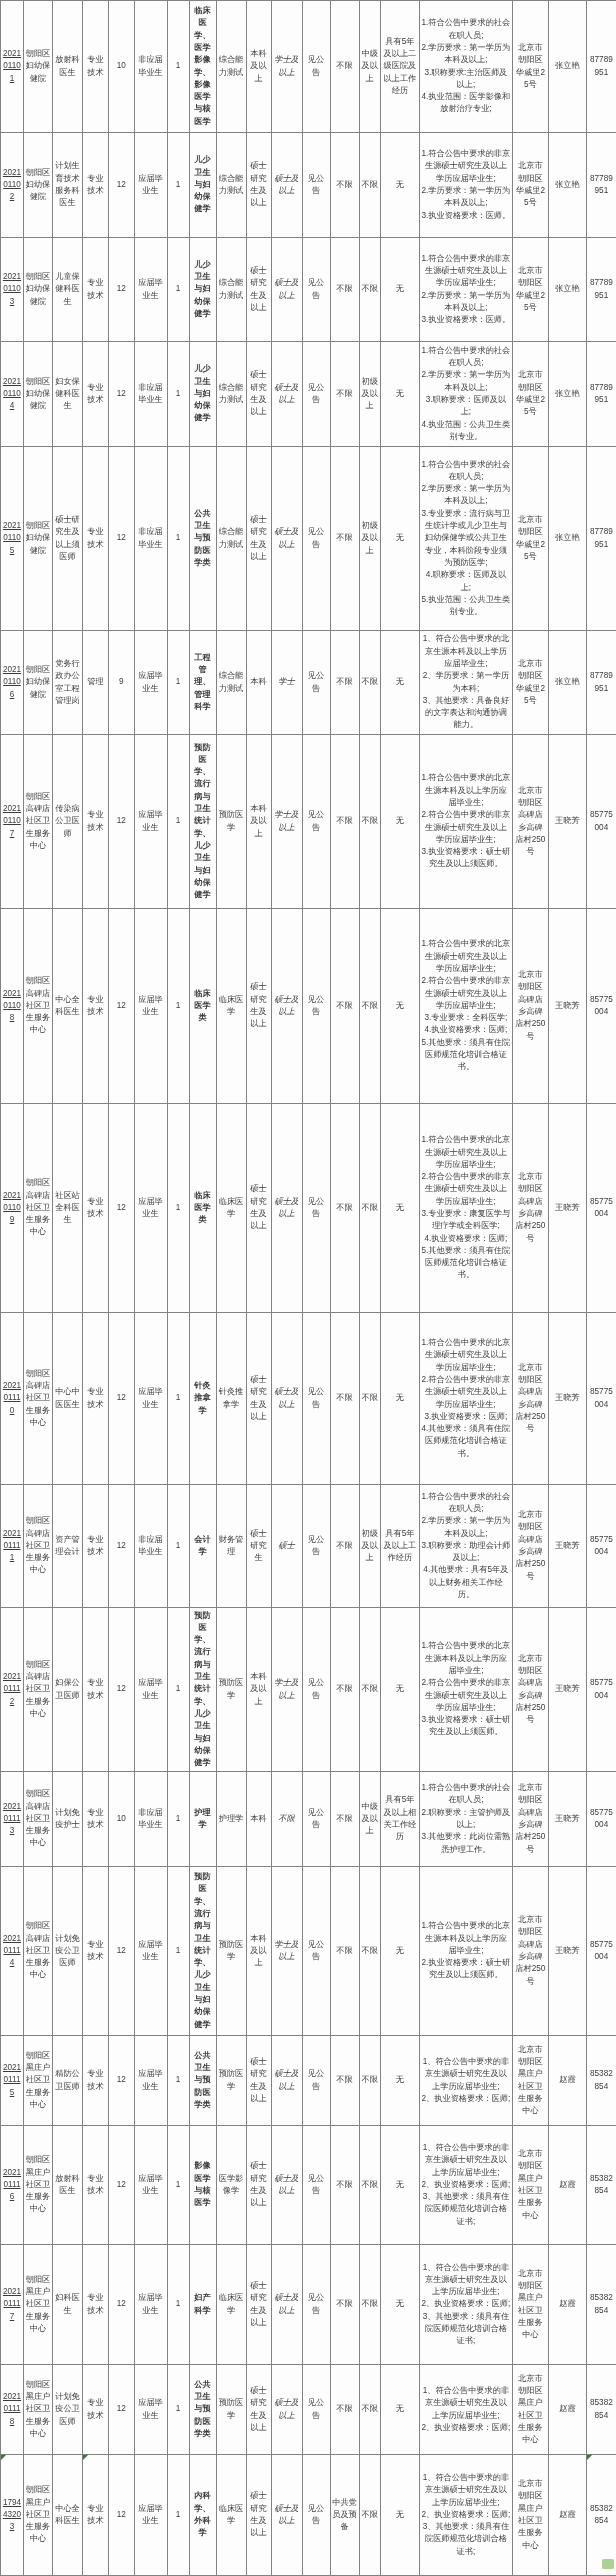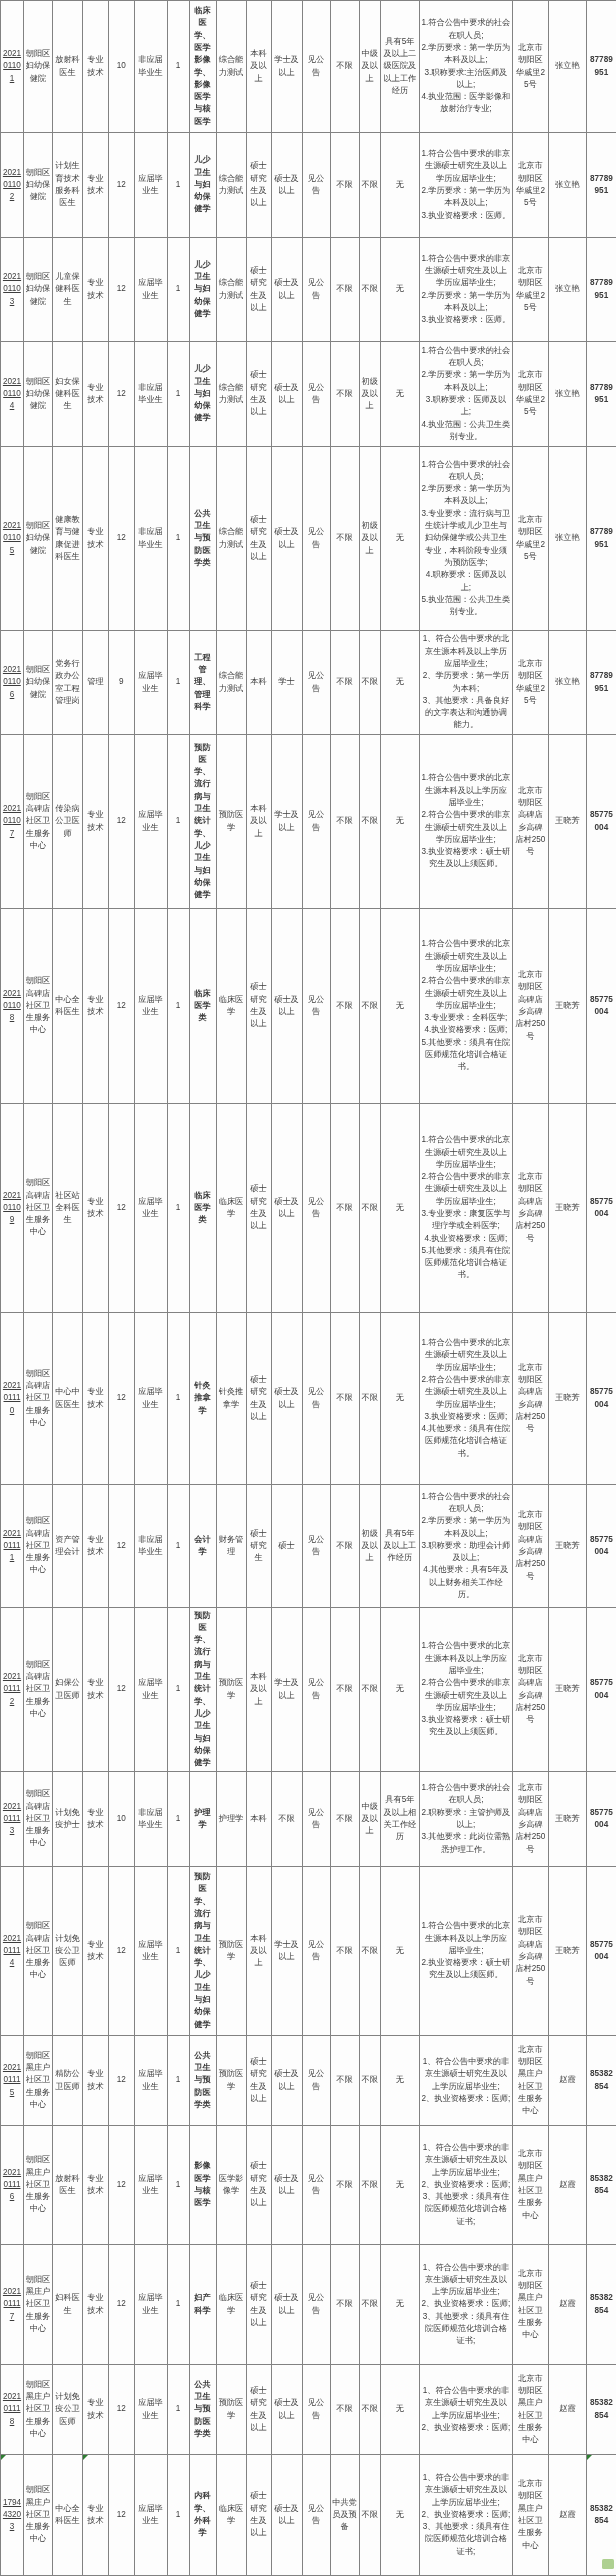--- a/index.html
+++ b/index.html
@@ -30,31 +30,31 @@
     line-height:12.3px;
     padding:1.6px;
     word-break:break-all;
     overflow:hidden;
     position:relative;
   }
   
   td.col-0{padding:1.6px 3.3px;text-decoration:underline;}                 
   td.col-5{padding:1.6px 4.1px;margin-top:8px;}                 
   td.col-7{padding:1.6px 4.1px;font-weight:bold;}                 
-  td.col-10{padding:1.6px 4.1px;}
+  td.col-10{padding:1.6px 4.1px;font-style:italic;}
   td.col-13{padding:1.6px 0.8px;}                
   td.col-15{
     text-align:left;
     white-space:pre-line;
     padding:2.5px 4.1px;
     line-height:12.3px;
     margin-top:8px;
   }
   td.col-16{padding:1.6px 2.5px;margin-left:31px;}
-  td.col-18{padding:1.6px 0.8px;font-weight:bold;}                
+  td.col-18{padding:1.6px 0.8px;}                
   td.corner-mark::before{
     content:"";
     position:absolute;
     top:0;left:0;
     width:0;height:0;
     border-top:5px solid var(--mark-color);
     border-right:5px solid transparent;
   }
   .watermark-blob{
     position:absolute;
@@ -183,21 +183,21 @@
 2.学历要求：第一学历为本科及以上;
 3.职称要求：医师及以上;
 4.执业范围：公共卫生类别专业。</td>
         <td class="col-16">北京市朝阳区华威里25号</td>
         <td class="col-17">张立艳</td>
         <td class="col-18">87789951</td>
       </tr>
       <tr style="height: 184px;">
         <td class="col-0">202101105</td>
         <td class="col-1">朝阳区妇幼保健院</td>
-        <td class="col-2">健康教育与健康促进科医生</td>
+        <td class="col-2">硕士研究生及以上须医师</td>
         <td class="col-3">专业技术</td>
         <td class="col-4">12</td>
         <td class="col-5">非应届毕业生</td>
         <td class="col-6">1</td>
         <td class="col-7">公共卫生与预防医学类</td>
         <td class="col-8">综合能力测试</td>
         <td class="col-9">硕士研究生及以上</td>
         <td class="col-10">硕士及以上</td>
         <td class="col-11">见公告</td>
         <td class="col-12">不限</td>

